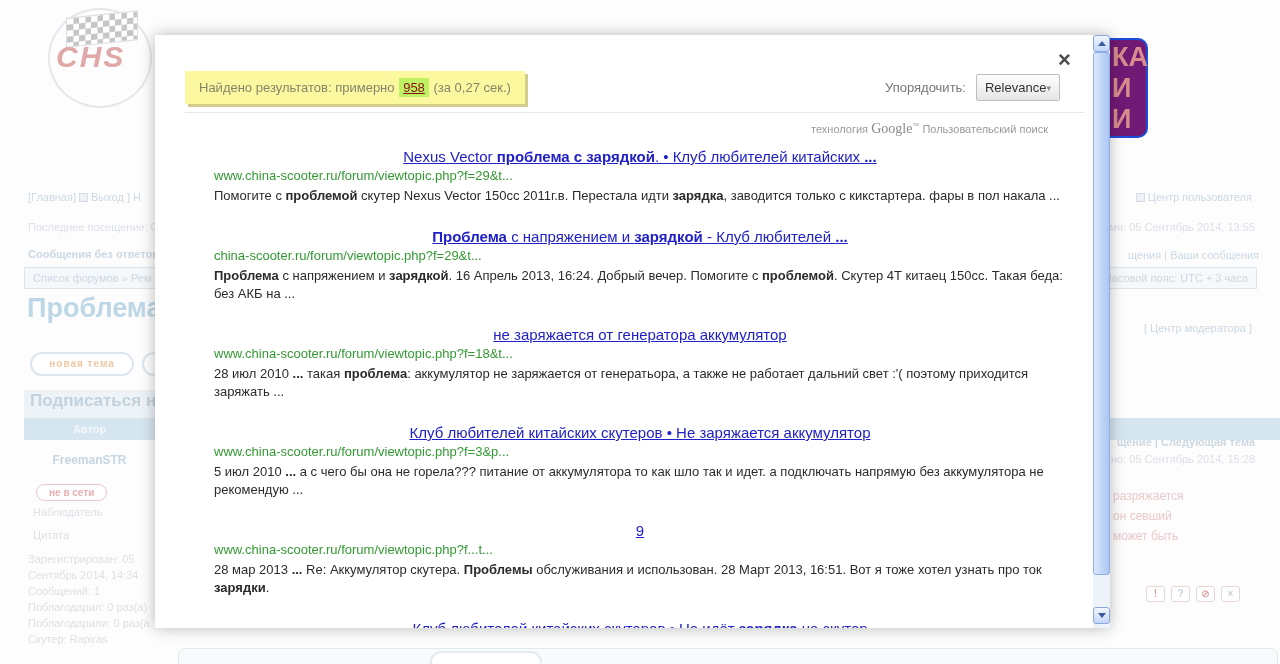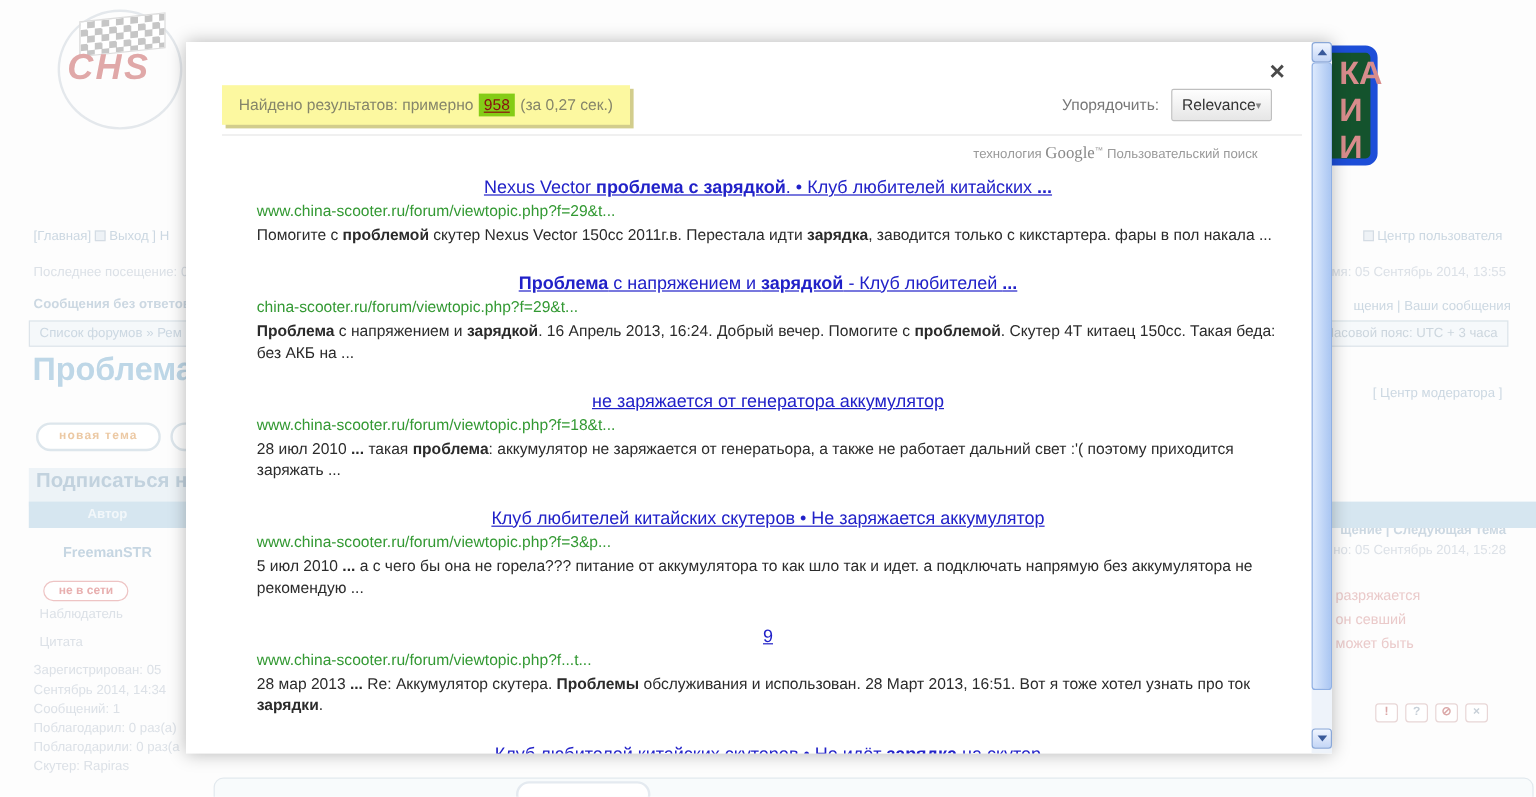--- a/index.html
+++ b/index.html
@@ -14,22 +14,22 @@
   .logo { left:40px; top:6px; width:118px; height:112px; }
   .logo-flag { position:absolute; left:26px; top:8px; width:72px; height:30px;
                transform:skewY(-6deg);
                background-image:conic-gradient(#c6c6c6 25%, #fff 0 50%, #c6c6c6 0 75%, #fff 0);
                background-size:12px 12px; border:1px solid #ddd; }
   .logo-chs { position:absolute; left:16px; top:34px; font-size:30px; font-weight:bold;
               font-style:italic; color:#e0a8a8; letter-spacing:2px; }
   .logo-ring { position:absolute; left:8px; top:2px; width:104px; height:100px;
                border:2px solid #e4e8ec; border-radius:50%; }
 
-  .banner-letters { left:1104px; top:38px; width:44px; height:100px; background:#14532d;
-                    border:6px solid #1d4ed8; border-radius:0 10px 10px 0; padding:2px 0 0 6px; }
+  .banner-letters { left:1104px; top:38px; width:44px; height:100px; background:#701a75;
+                    border:2px solid #1d4ed8; border-radius:0 10px 10px 0; padding:2px 0 0 6px; }
   .banner-letters div { font-size:27px; font-weight:bold; color:#d88c8c; line-height:31px; }
 
   .skuterok { left:1148px; top:38px; width:98px; height:97px; border-radius:4px; overflow:hidden;
               background:linear-gradient(115deg,#f0f0f2 0%,#d6d6da 25%,#9fa0aa 55%,#c9c9cd 85%,#e9e9eb 100%); }
   .skuterok:before { content:""; position:absolute; left:18px; top:8px; width:70px; height:70px;
                      background:#70707e; opacity:.35; transform:rotate(25deg) skewX(-15deg); border-radius:10px; }
   .skuterok:after { content:""; position:absolute; left:-4px; bottom:18px; width:70px; height:9px;
                     background:#d89090; transform:rotate(-18deg); opacity:.8; }
   .skuterok-label { position:absolute; left:0; right:0; top:38px; text-align:center;
                     font-size:14px; font-weight:bold; font-style:italic; color:#9a8fe0;
@@ -83,21 +83,21 @@
                     border-radius:12px; background:#fff; }
 
   
   .modal { position:absolute; left:155px; top:35px; width:955px; height:593px; background:#fff;
            box-shadow:0 0 14px rgba(0,0,0,.28); overflow:hidden; z-index:10; }
   .close { position:absolute; left:903px; top:14px; font-size:22px; font-weight:bold;
            color:#4a4a4a; cursor:pointer; line-height:22px; }
 
   .summary-box { position:absolute; left:30px; top:36px; background:#fcf8a0;
                  box-shadow:3px 3px 0 0 #d2cd8c; padding:9px 14px; font-size:13px; color:#85856a; white-space:nowrap; }
-  .count-highlight { background:#84cc16; color:#8a1010; padding:2px 4px; margin:0 1px;text-decoration:underline; }
+  .count-highlight { background:#bef264; color:#8a1010; padding:2px 4px; margin:0 1px;text-decoration:underline; }
 
   .sort-area { position:absolute; left:730px; top:39px; display:flex; align-items:center; gap:10px; }
   .sort-label { font-size:13px; color:#777; }
   .sort-dd { width:84px; height:27px; border:1px solid #bfbfbf; border-radius:2px;
              background:linear-gradient(#fefefe,#e6e6e6); display:flex; align-items:center;
              justify-content:space-between; padding:0 8px; font-size:13px; color:#333; cursor:pointer; }
   .sort-dd .caret { font-size:9px; color:#888; }
 
   .divider { position:absolute; left:30px; top:77px; width:900px; border-top:1px solid #e7e7e7; }
   .branding { position:absolute; top:86px; left:0; width:893px; text-align:right;

